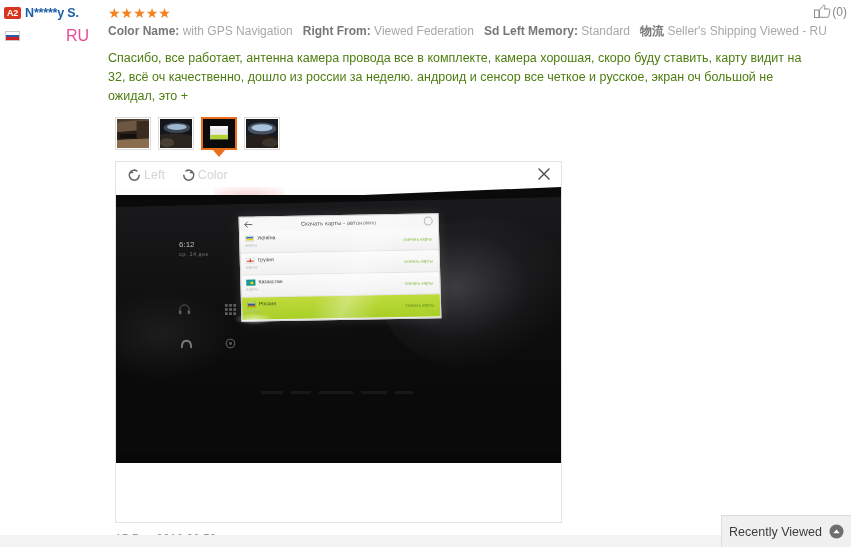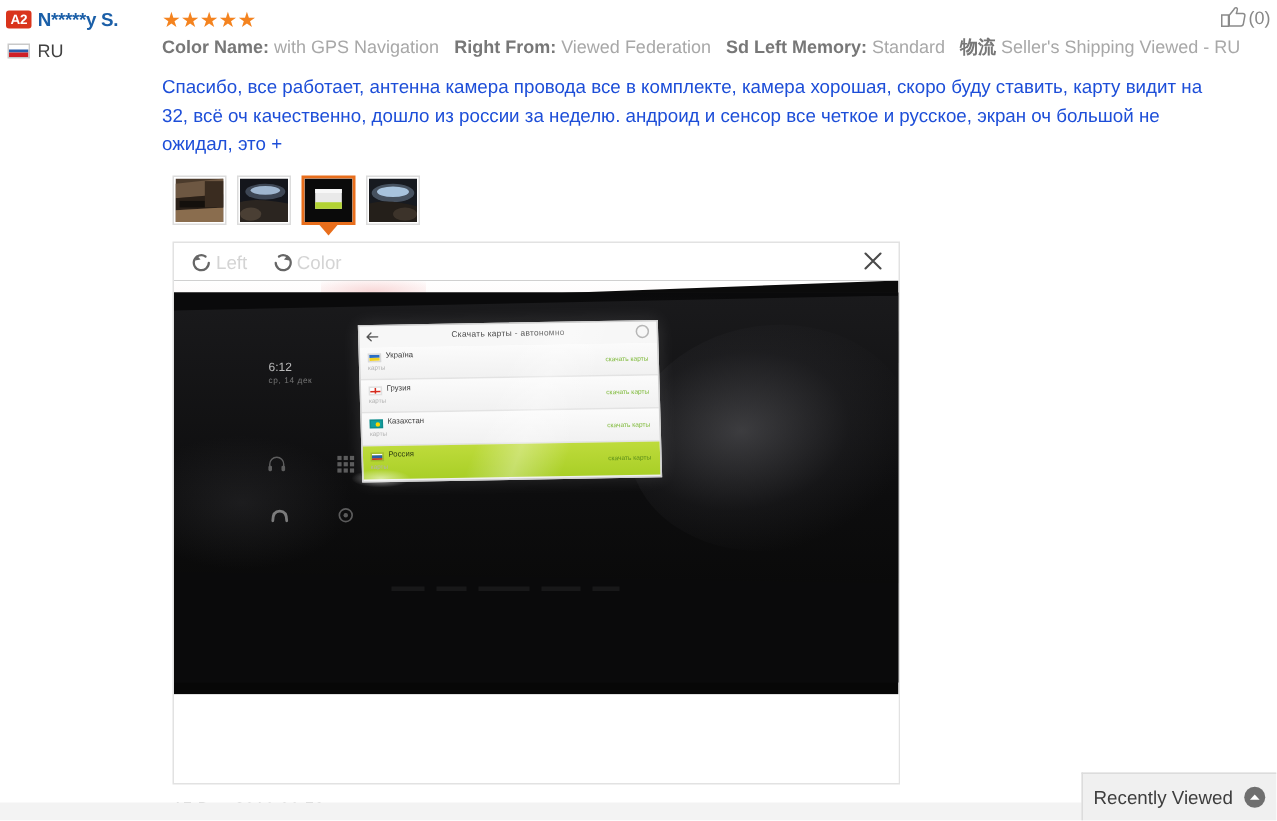--- a/index.html
+++ b/index.html
@@ -30,21 +30,21 @@
   }
   .country-line { display:flex; align-items:center; gap:5px; margin-top:6px; padding-left:1px; }
   .flag-ru {
     width:15px; height:10px; border:1px solid #c9c9c9; position:relative; overflow:hidden;
     background:#fff; flex:0 0 15px;
   }
   .flag-ru i { position:absolute; left:0; right:0; height:33.33%; display:block; }
   .flag-ru i.b1 { top:0;      background:#ffffff; }
   .flag-ru i.b2 { top:33.33%; background:#2a5caa; }
   .flag-ru i.b3 { top:66.66%; background:#cf2027; }
-  .country-code { color:#404040; font-size:12px; }
+  .country-code { color:#ec4899; font-size:16px;margin-left:41px; }
 
   
   .content-col { flex:1; min-width:0; padding-right:6px; position:relative; }
 
   .stars-row { display:flex; align-items:center; height:17px; }
   .star { color:#f4831f; font-size:14px; line-height:14px; letter-spacing:0px; }
 
   .like-box {
     position:absolute; right:4px; top:0px;
     display:flex; align-items:center; gap:1px; color:#888; font-size:12px;
@@ -52,42 +52,42 @@
   .thumb-icon { display:inline-block; width:17px; height:15px; }
 
   .attrs {
     margin-top:3px; color:#a8a8a8; font-size:12px; line-height:15px;
     max-width:735px;
   }
   .attrs b { color:#777; font-weight:bold; }
   .attrs .cjk { color:#777; font-weight:bold; }
 
   .review-text {
-    margin-top:10px; color:#1d4ed8; font-size:12.5px; line-height:19px;
+    margin-top:10px; color:#4d7c0f; font-size:12.5px; line-height:19px;
     max-width:712px;
   }
 
   
   .thumbs { display:flex; gap:7px; margin-top:11px; padding-left:7px; }
   .thumb {
     width:36px; height:33px; border:1px solid #dcdcdc; padding:1px;
     position:relative; background:#fff; cursor:pointer;
   }
   .thumb.selected { border:2px solid #e86e1c; padding:0; }
   .thumb .thumb-img { width:100%; height:100%; display:block; }
   .thumb .caret {
     position:absolute; left:50%; transform:translateX(-50%); bottom:-9px;
     width:0; height:0; border-left:6px solid transparent; border-right:6px solid transparent;
     border-top:7px solid #e86e1c;
   }
 
   
   .viewer {
     margin-top:11px; margin-left:7px;
-    width:485px; height:362px; border:1px solid #e2e2e2; background:#fff;
+    width:447px; height:362px; border:1px solid #e2e2e2; background:#fff;
     position:relative;
     text-align:center;
   }
   .viewer-bar { height:25px; position:relative; display:flex; align-items:center; padding-left:11px; gap:16px; }
   .rot-btn { display:flex; align-items:center; gap:2px; cursor:pointer; }
   .rot-label { color:#d4d4d4; font-size:12.5px; }
   .close-x {
     position:absolute; right:10px; top:5px; width:14px; height:14px;
     cursor:pointer; color:#4a4a4a;
   }

